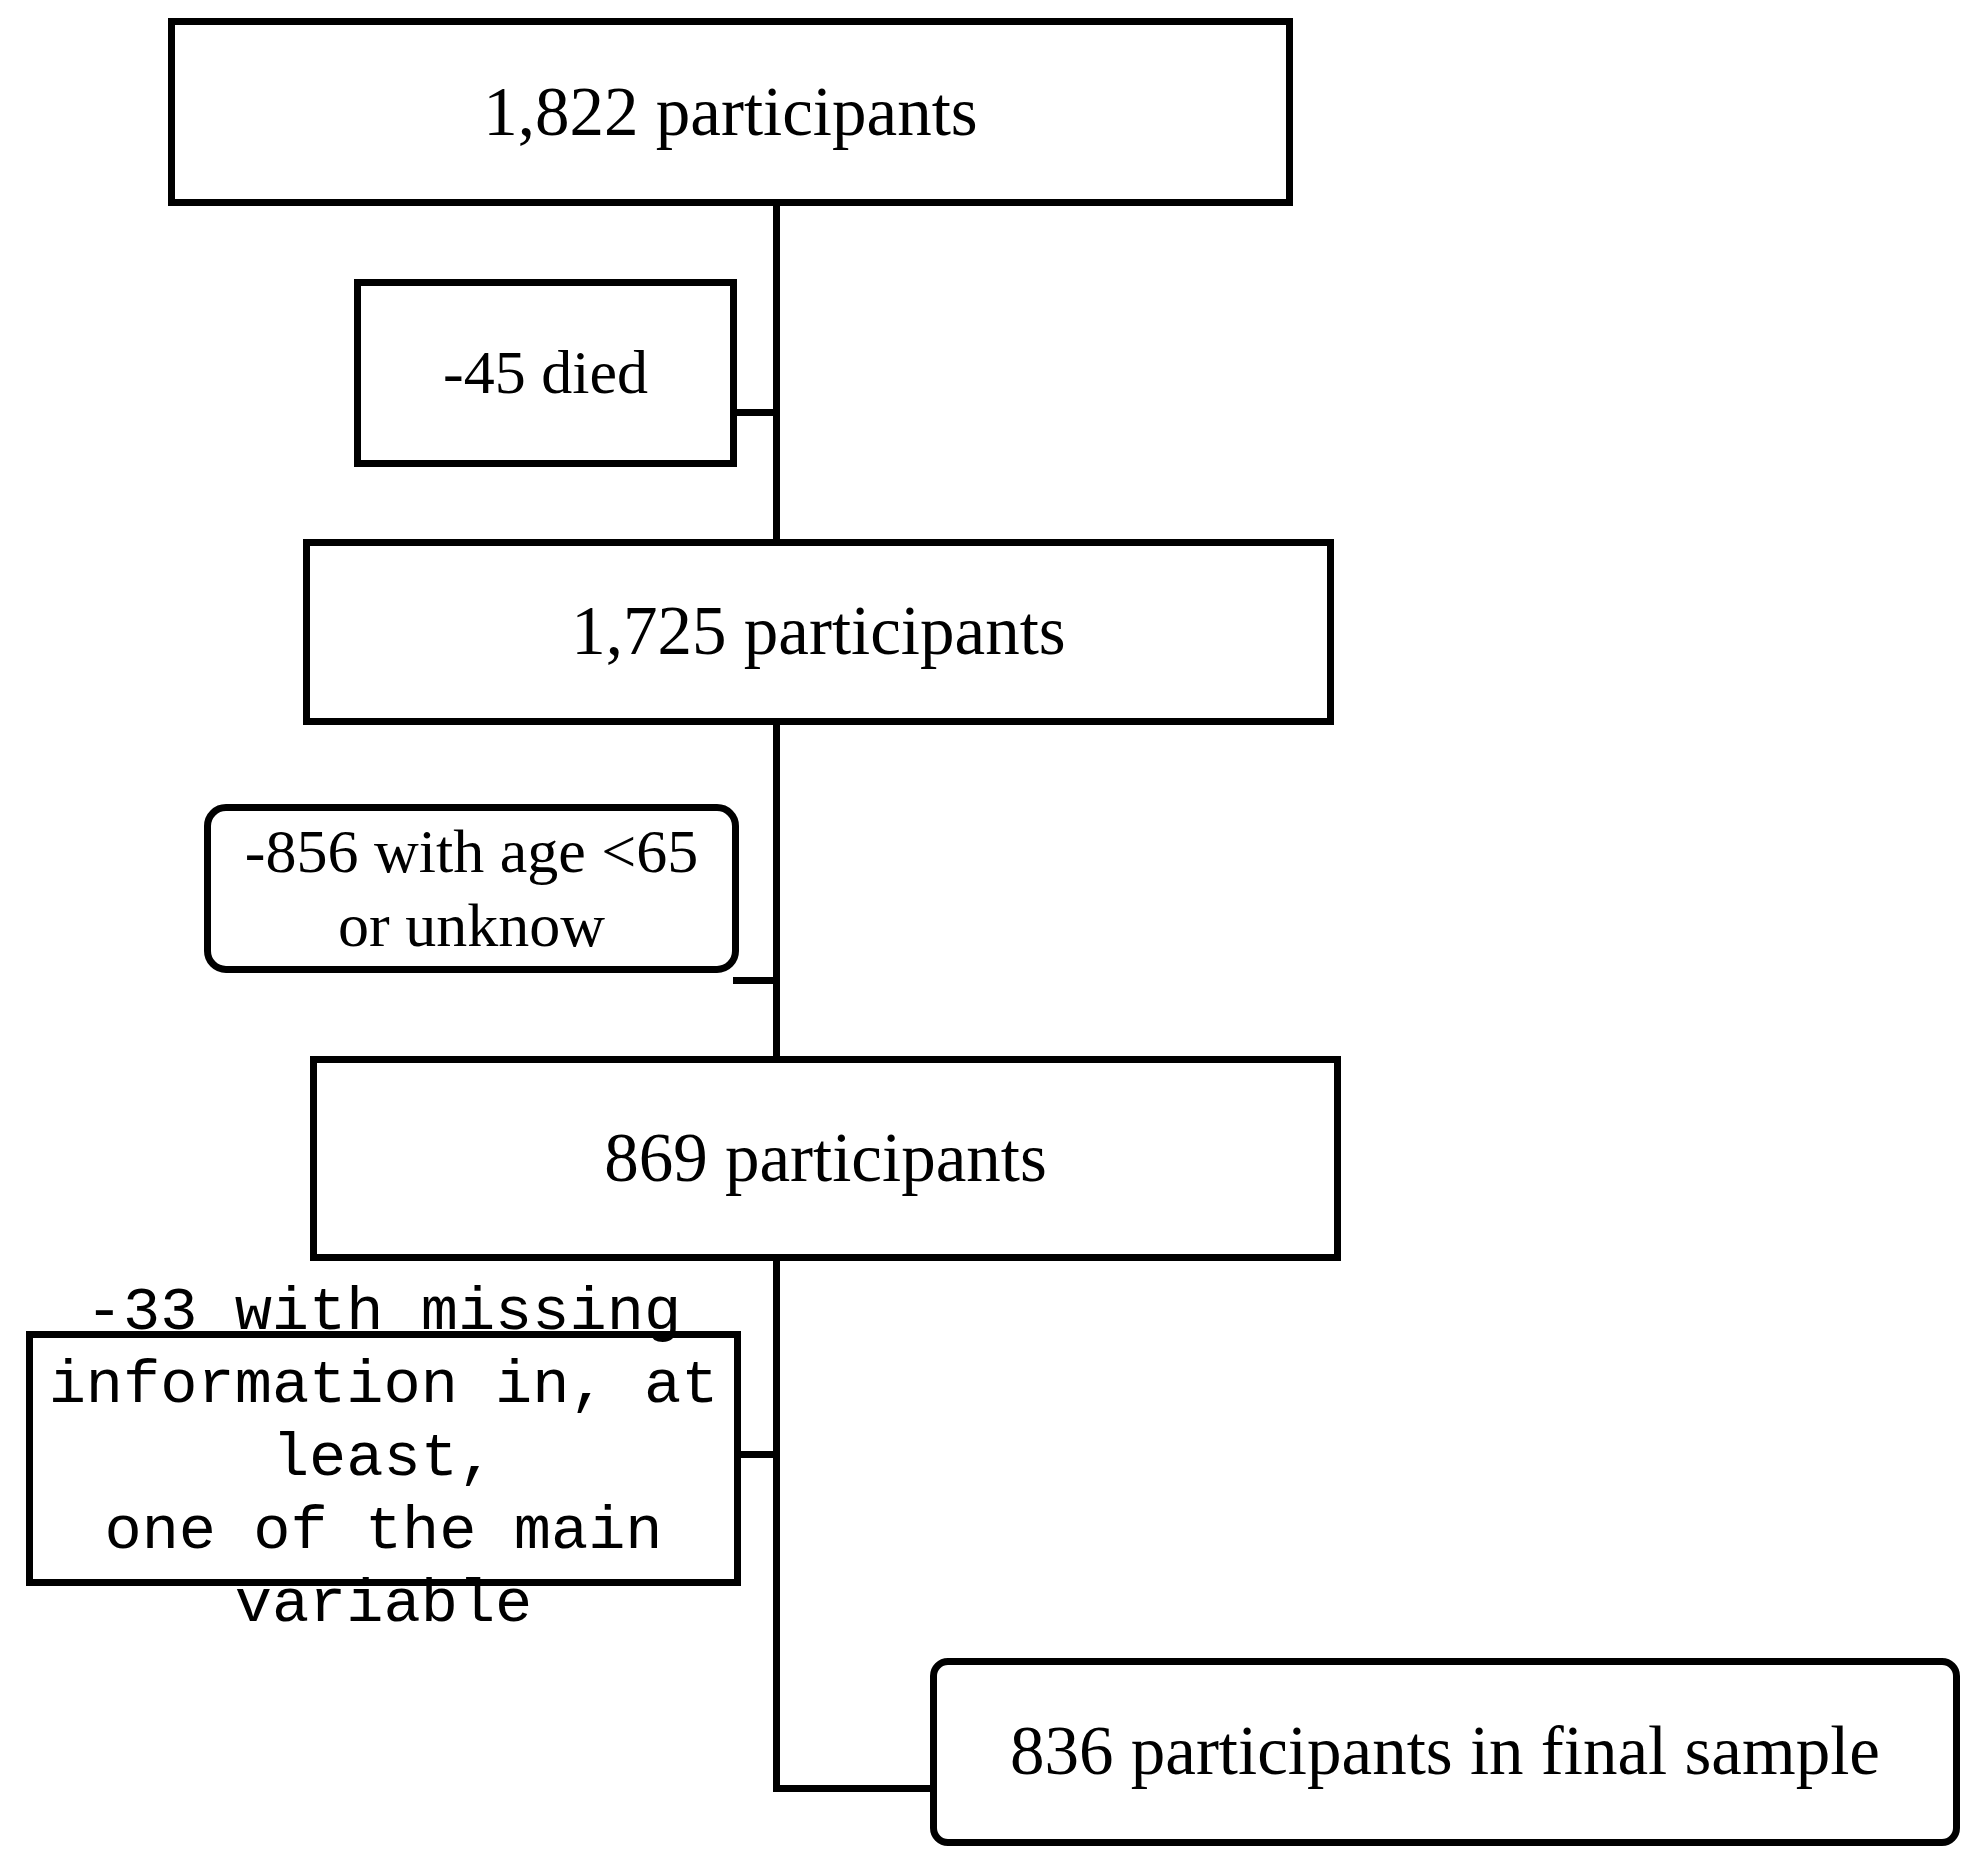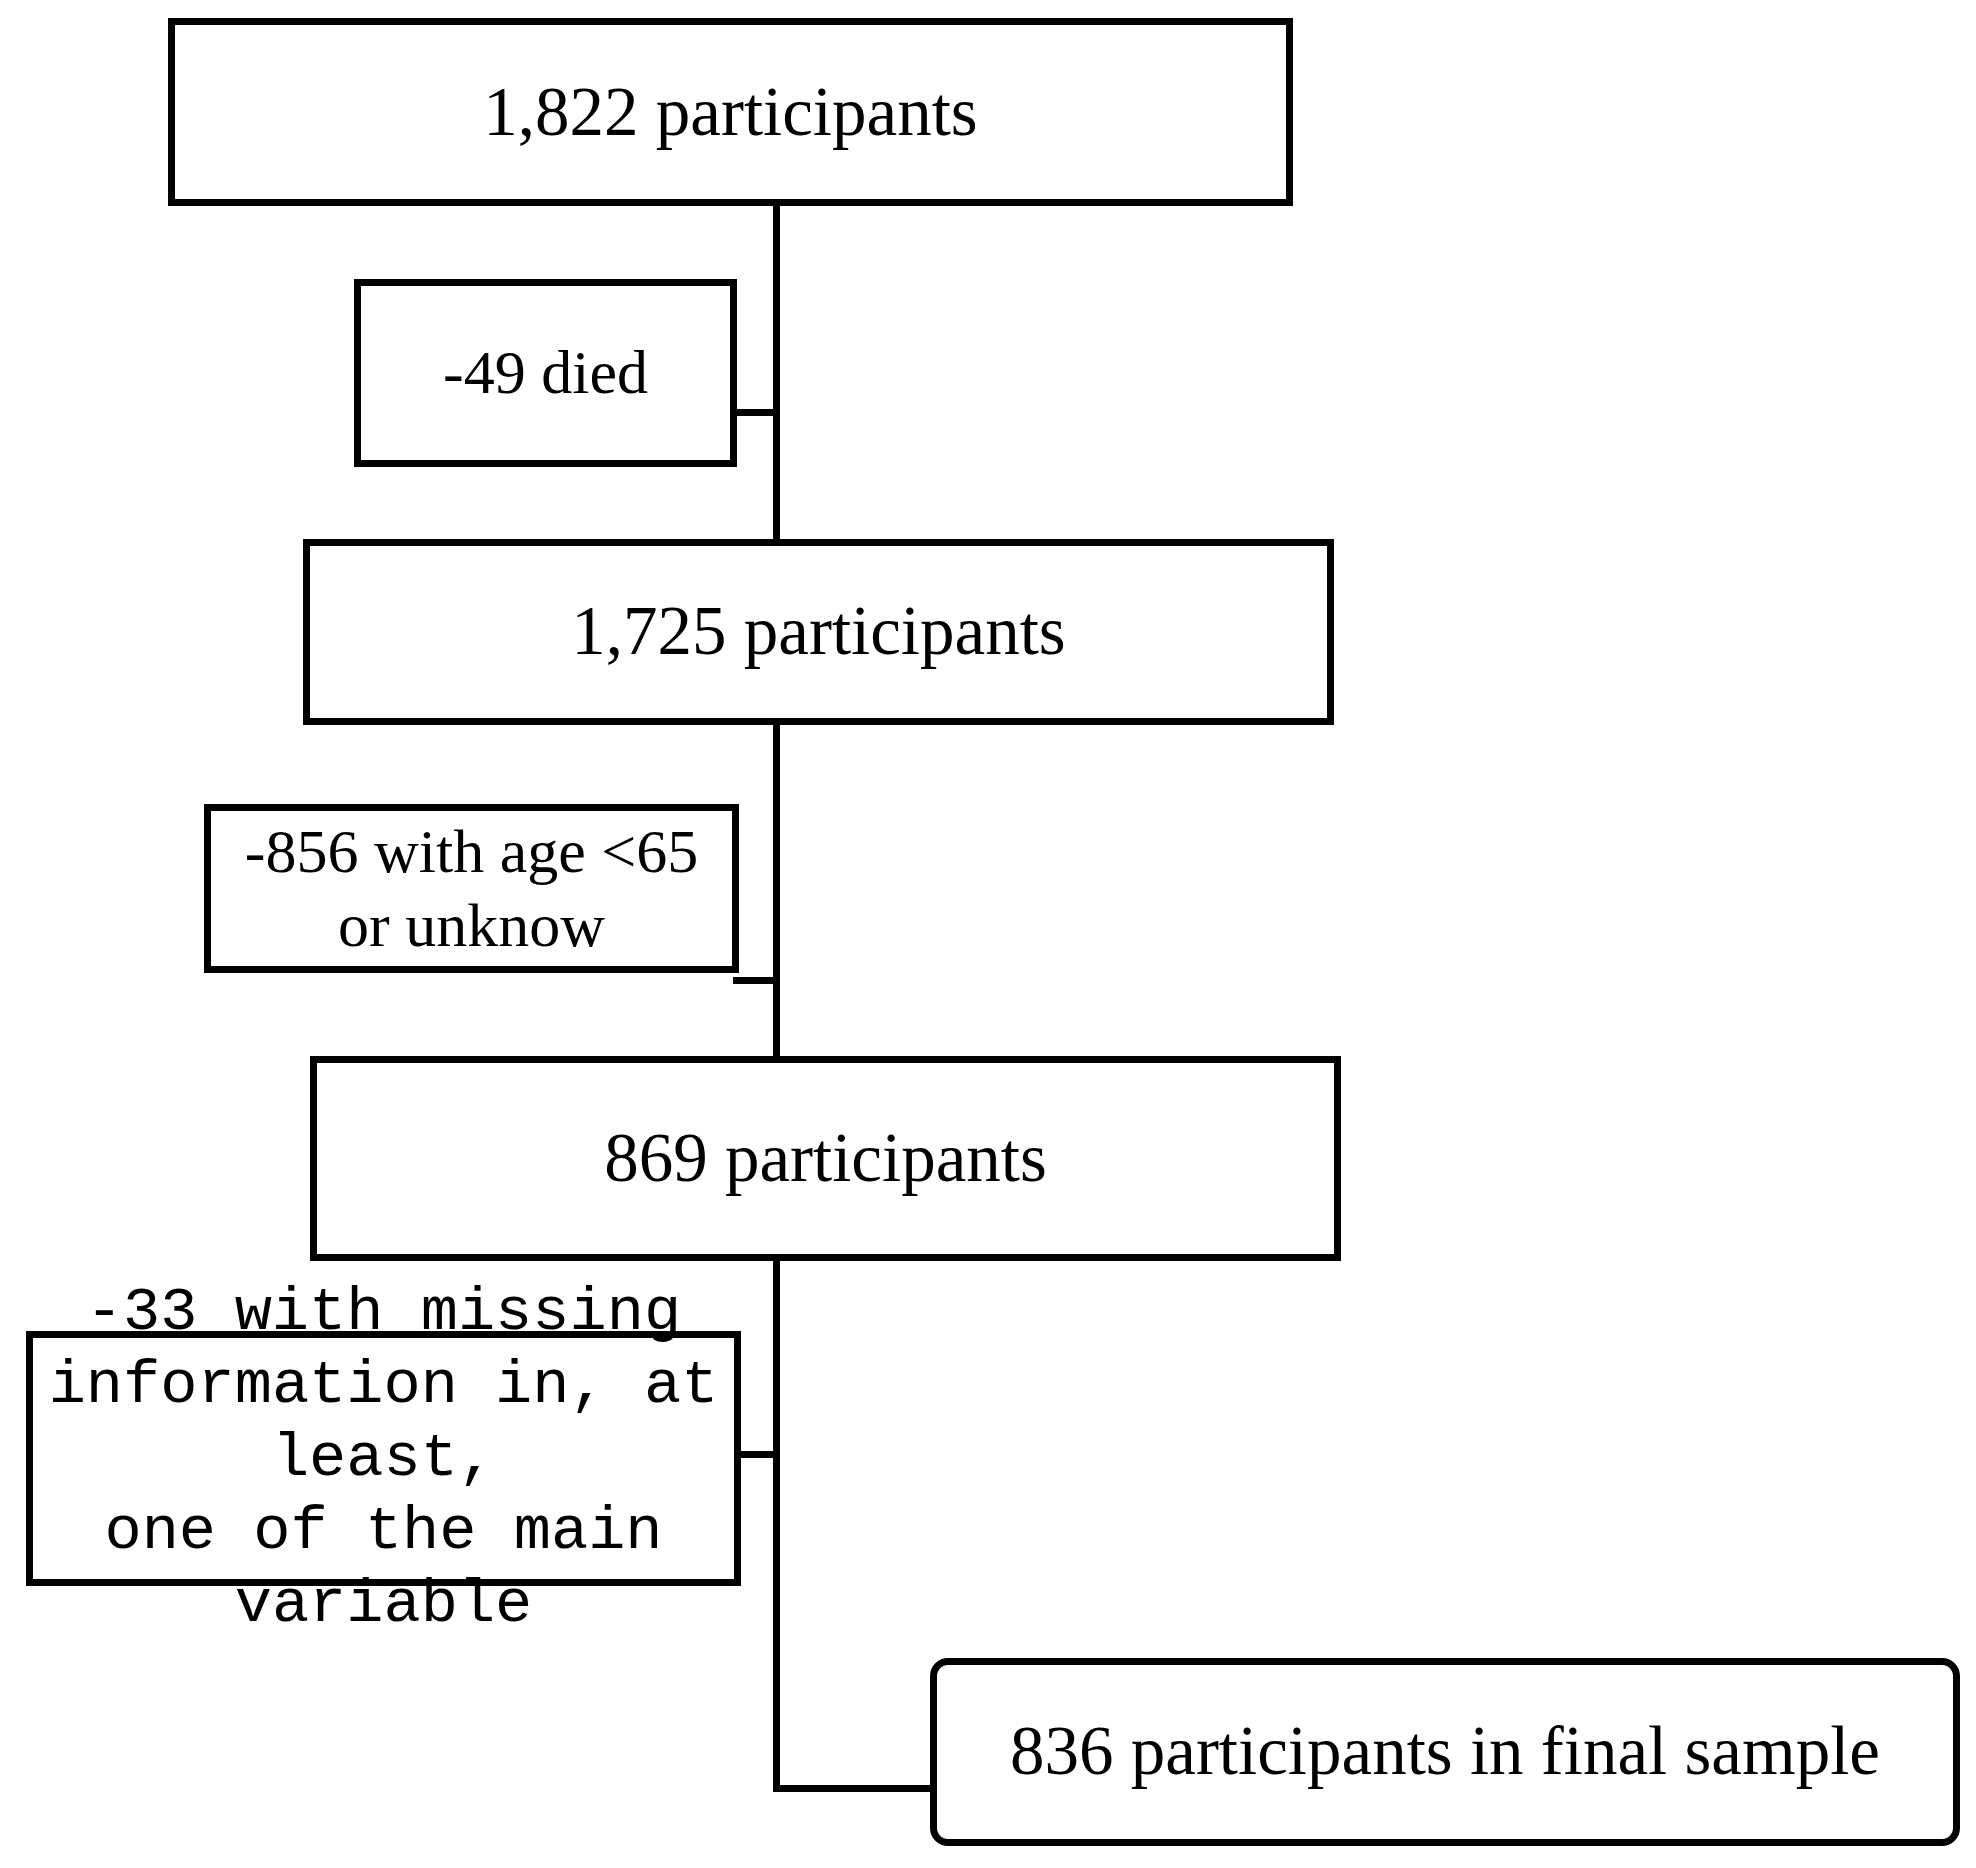--- a/index.html
+++ b/index.html
@@ -35,21 +35,21 @@
     white-space: pre-line;
   }
   
   #node-start   { left: 168px;  top: 18.4px;   width: 1125px; height: 188px; font-size: 69px; }
   #node-after-died { left: 262px; top: 539px; width: 1031px; height: 186px; font-size: 69px; margin-left: 41px; }
   #node-after-age  { left: 262px; top: 1056px; width: 1031px; height: 205px; font-size: 69px; margin-left: 48px; }
   #node-final   { left: 930px; top: 1658px; width: 1030px; height: 188px; font-size: 69px; border-radius: 18px; }
 
   
   #node-excl-died { left: 354px; top: 279px;  width: 383px; height: 188px; font-size: 62px; }
-  #node-excl-age  { left: 204px; top: 804px; width: 535px; height: 169px; font-size: 62px; }
+  #node-excl-age  { left: 204px; top: 804px; width: 535px; height: 169px; font-size: 62px; border-radius: 22px; }
   #node-excl-miss { left: 26px;  top: 1331px; width: 715px; height: 255px; font-size: 62px; font-family: Liberation Mono, monospace; }
 
   
   .line {
     position: absolute;
     background: #000000;
     z-index: 1;
   }
   
   #spine-1 { left: 773px; top: 201px;  width: 7.2px;  height: 343px; }
@@ -73,21 +73,21 @@
   <div class="line" id="stub-age"></div>
   <div class="line" id="spine-3"></div>
   <div class="line" id="stub-miss"></div>
   <div class="line" id="elbow-final"></div>
 
   <div class="node" id="node-start">
     <span class="node-text">1,822 participants</span>
   </div>
 
   <div class="node" id="node-excl-died">
-    <span class="node-text">-49 died</span>
+    <span class="node-text">-45 died</span>
   </div>
 
   <div class="node" id="node-after-died">
     <span class="node-text">1,725 participants</span>
   </div>
 
   <div class="node" id="node-excl-age">
     <span class="node-text">-856 with age &lt;65
 or unknow</span>
   </div>

